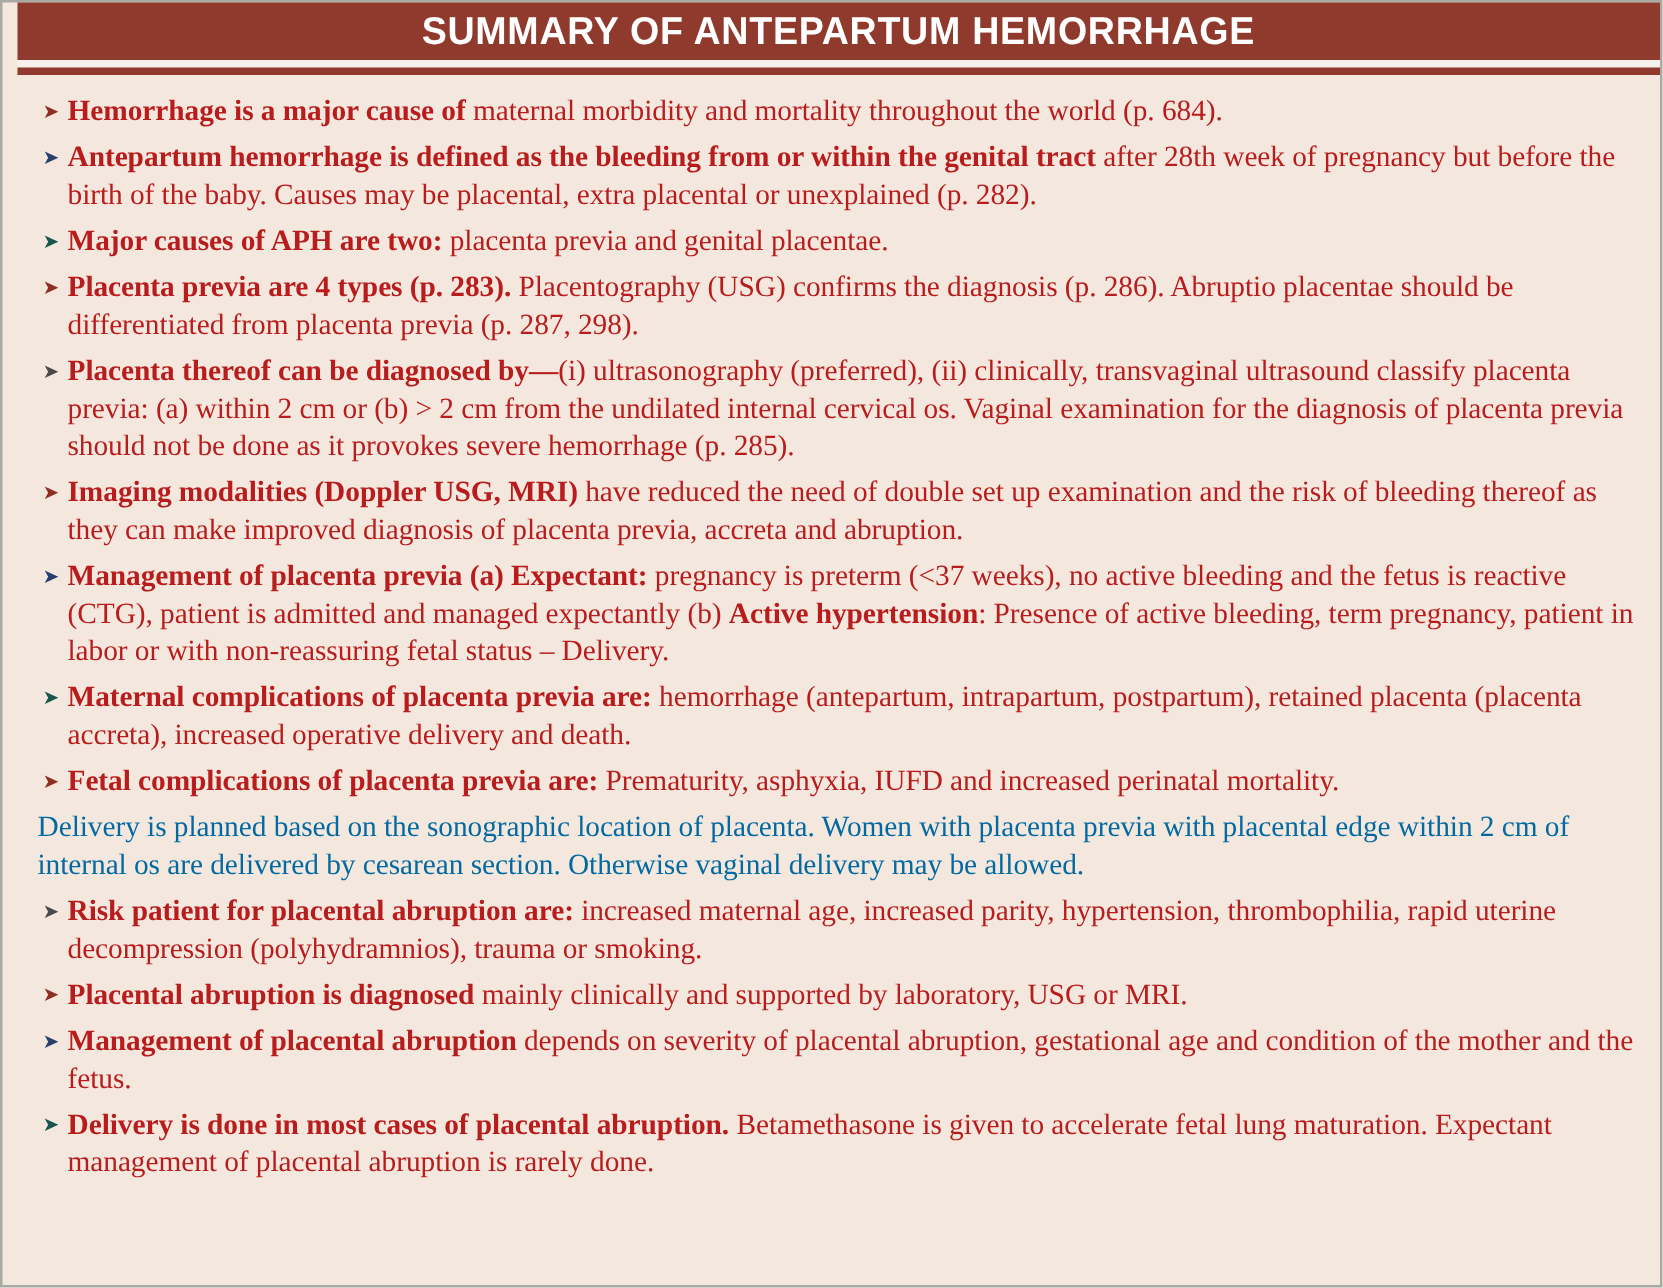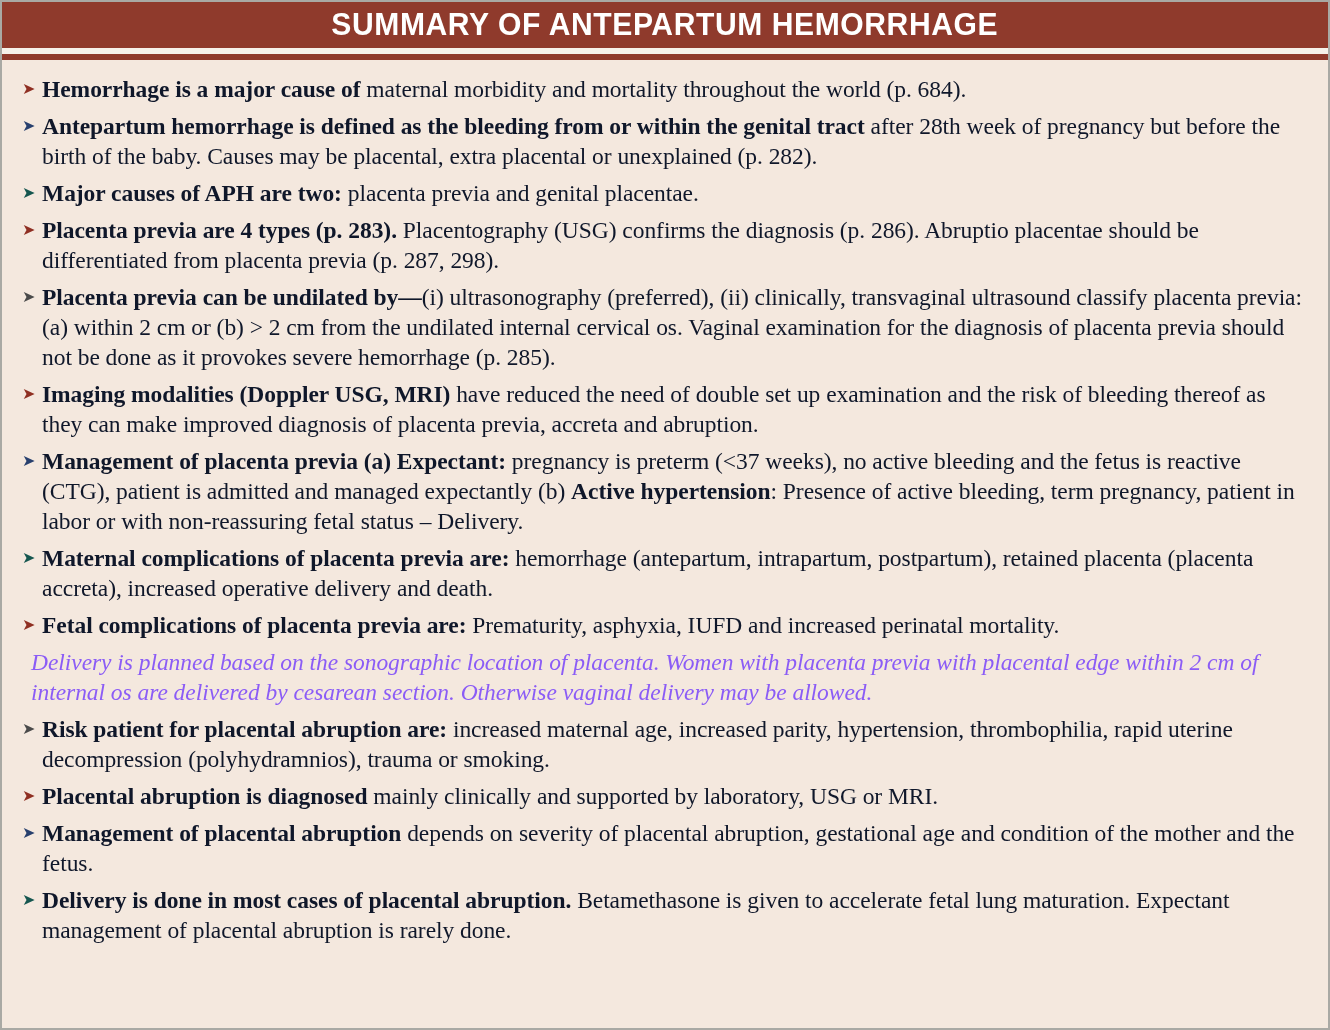--- a/index.html
+++ b/index.html
@@ -16,20 +16,21 @@
 
   .summary-box {
     position: relative;
     width: 1330px;
     height: 1030px;
     box-sizing: border-box;
     background: #f4e8de;
     border: 2px solid #a9a9a4;
     display: flex;
     flex-direction: column;
+    padding-left: 12px;
   }
 
   
   .header-bar {
     background: #8f3a2c;
     height: 46px;
     display: flex;
     align-items: center;
     justify-content: center;
     flex: none;
@@ -81,33 +82,32 @@
   }
   .b-maroon { color: #8f2f22; }
   .b-blue   { color: #28406e; }
   .b-teal   { color: #15564f; }
   .b-gray   { color: #4a4a4a; }
 
   .item-text {
     flex: 1 1 auto;
     font-size: 23.5px;
     line-height: 30px;
-    color: #0f172a;
+    color: #b91c1c;
     text-align: left;
     letter-spacing: -0.05px;
   }
   .item-text b { font-weight: bold; }
 
   .plain-para {
     font-size: 23.5px;
     line-height: 30px;
-    color: #8b5cf6;
-    margin: 0 0 7px 15px;
+    color: #0369a1;
+    margin: 0 0 7px 2px;
     letter-spacing: -0.05px;
-    font-style: italic;
   }
 </style>
 </head>
 <body>
 
 <div class="summary-box">
 
   <div class="header-bar">
     <div class="header-title">SUMMARY OF ANTEPARTUM HEMORRHAGE</div>
   </div>
@@ -126,21 +126,21 @@
       <div class="item">
         <span class="bullet b-teal">➤</span>
         <div class="item-text"><b>Major causes of APH are two:</b><span> placenta previa and genital placentae.</span></div>
       </div>
       <div class="item">
         <span class="bullet b-maroon">➤</span>
         <div class="item-text"><b>Placenta previa are 4 types (p. 283).</b><span> Placentography (USG) confirms the diagnosis (p. 286). Abruptio placentae should be differentiated from placenta previa (p. 287, 298).</span></div>
       </div>
       <div class="item">
         <span class="bullet b-gray">➤</span>
-        <div class="item-text"><b>Placenta previa can be undilated by—</b><span>(i) ultrasonography (preferred), (ii) clinically, transvaginal ultrasound classify placenta previa: (a) within 2 cm or (b) &gt; 2 cm from the undilated internal cervical os. Vaginal examination for the diagnosis of placenta previa should not be done as it provokes severe hemorrhage (p. 285).</span></div>
+        <div class="item-text"><b>Placenta thereof can be diagnosed by—</b><span>(i) ultrasonography (preferred), (ii) clinically, transvaginal ultrasound classify placenta previa: (a) within 2 cm or (b) &gt; 2 cm from the undilated internal cervical os. Vaginal examination for the diagnosis of placenta previa should not be done as it provokes severe hemorrhage (p. 285).</span></div>
       </div>
       <div class="item">
         <span class="bullet b-maroon">➤</span>
         <div class="item-text"><b>Imaging modalities (Doppler USG, MRI)</b><span> have reduced the need of double set up examination and the risk of bleeding thereof as they can make improved diagnosis of placenta previa, accreta and abruption.</span></div>
       </div>
       <div class="item">
         <span class="bullet b-blue">➤</span>
         <div class="item-text"><b>Management of placenta previa (a) Expectant:</b><span> pregnancy is preterm (&lt;37 weeks), no active bleeding and the fetus is reactive (CTG), patient is admitted and managed expectantly (b) </span><b>Active hypertension</b><span>: Presence of active bleeding, term pregnancy, patient in labor or with non-reassuring fetal status – Delivery.</span></div>
       </div>
       <div class="item">

